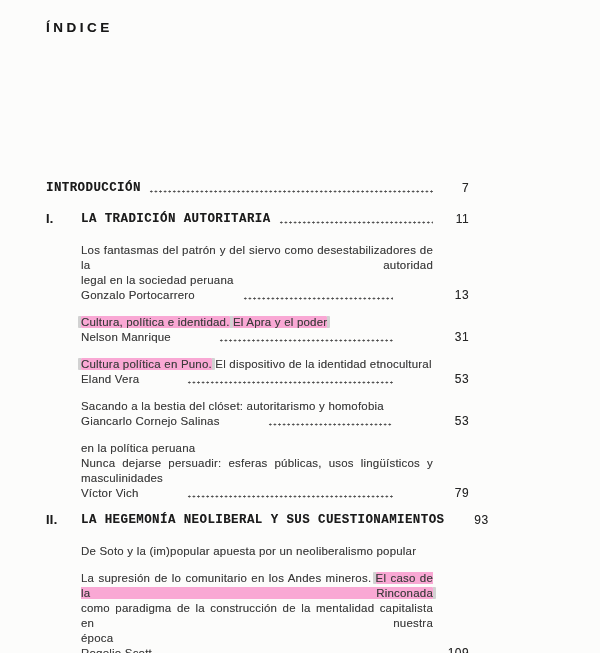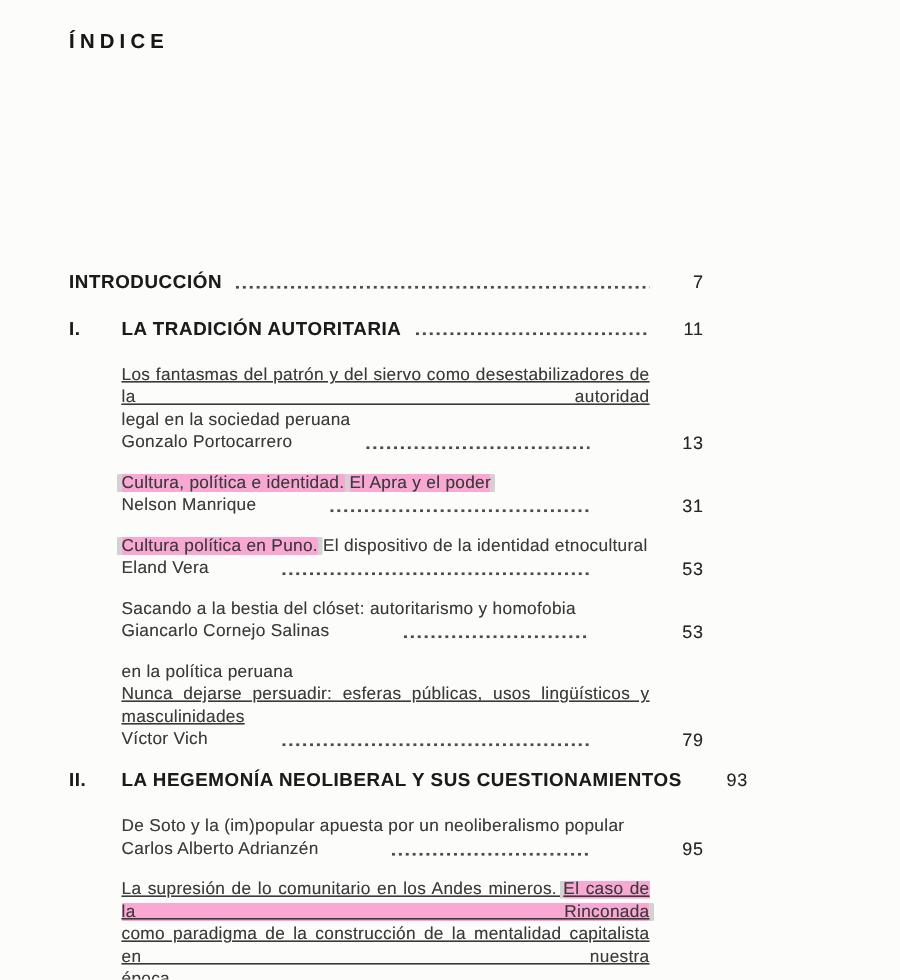--- a/index.html
+++ b/index.html
@@ -30,21 +30,21 @@
     align-items:flex-end;
     margin-bottom:16px;
     font-weight:bold;
     font-size:12.5px;
     letter-spacing:0.4px;
     color:#1b1b1b;
     line-height:15px;
     white-space:nowrap;
   }
   .num { width:35px; flex:none; }
-  .label { flex:none; }
+  .label { flex:none;font-family:Liberation Mono, monospace; }
 
   .dots {
     flex:1;
     height:3px;
     margin:0 0 3px 8px;
     background-image:radial-gradient(circle, #4c4c4c 0.9px, rgba(0,0,0,0) 1.15px);
     background-size:4.6px 3px;
     background-repeat:repeat-x;
     background-position:0 50%;
   }
@@ -60,21 +60,21 @@
   }
 
   .row.entry {
     margin-left:35px;
     font-size:11.5px;
     letter-spacing:0.2px;
     color:#3a3a3a;
   }
   .lines { padding-right:36px; }
   .line { line-height:15px; }
-  .line.just { text-align:justify; text-align-last:justify;text-decoration:underline; }
+  .line.just { text-align:justify; text-align-last:justify; }
   .authorline { display:flex; align-items:flex-end; line-height:15px; white-space:nowrap;gap:40px; }
   .author { flex:none; }
 
   .hl {
     background:#f9a8d4;
     box-shadow:3px 0 0 #d2d2d2, -3px 0 0 #d2d2d2;
     border-radius:1px;
   }
 </style>
 </head>
@@ -158,25 +158,20 @@
     <span class="num">II.</span>
     <span class="label">LA HEGEMONÍA NEOLIBERAL Y SUS CUESTIONAMIENTOS</span>
     <span class="dots"></span>
     <span class="pagenum">93</span>
   </div>
 
   <div class="row entry">
     <div class="lines">
           <div class="line"><span>De Soto y la (im)popular apuesta por un neoliberalismo popular</span></div>
         </div>
-    <div class="authorline">
-      <span class="author">Carlos Alberto Adrianzén</span>
-      <span class="dots"></span>
-      <span class="pagenum">95</span>
-    </div>
   </div>
 
   <div class="row entry">
     <div class="lines">
           <div class="line just"><span>La supresión de lo comunitario en los Andes mineros. </span><span class="hl">El caso de la Rinconada</span></div>
           <div class="line just"><span>como paradigma de la construcción de la mentalidad capitalista en nuestra</span></div>
           <div class="line"><span>época</span></div>
         </div>
     <div class="authorline">
       <span class="author">Rogelio Scott</span>

